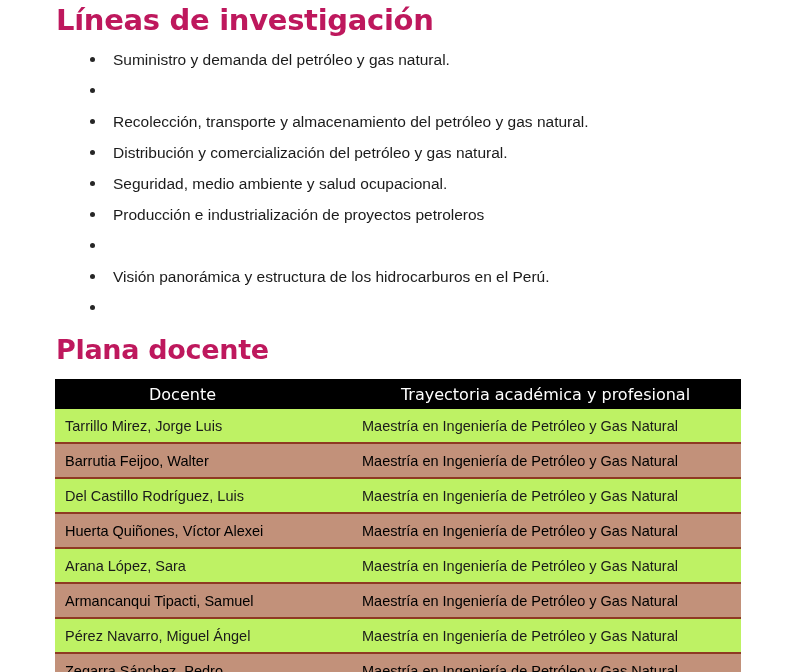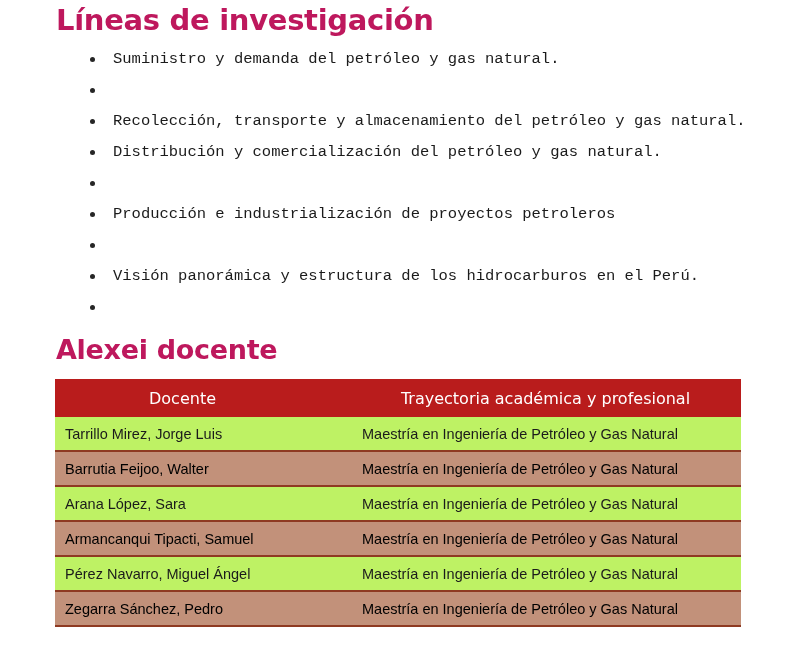--- a/index.html
+++ b/index.html
@@ -58,21 +58,20 @@
     list-style: none;
   }
   .research-item {
     position: relative;
     height: 31px;
     line-height: 31px;
     padding-left: 113px;
     font-size: 15.5px;
     color: #1b1b1b;
     white-space: nowrap;
-    font-family: Liberation Mono, monospace;
   }
   .bullet-dot {
     position: absolute;
     left: 90px;
     top: 13px;
     width: 5px;
     height: 5px;
     border-radius: 50%;
     background: #262626;
   }
@@ -92,23 +91,23 @@
 
   .faculty-table th,
   .faculty-table td {
     padding: 0;
     margin: 0;
     border: 0;
     vertical-align: middle;
   }
 
   .thead-row th {
-    background: #b91c1c;
+    background: #000000;
     color: #ffffff;
-    height: 38px;
+    height: 30px;
     font-weight: normal;
     font-size: 16px;
     text-align: center;
     font-family: "DejaVu Sans", sans-serif;
   }
   .thead-row th.th-docente { padding-right: 40px; }
 
   .row-plain td {
     background: #bef264;
     height: 33px;
@@ -142,38 +141,39 @@
     <li class="research-item">
       <span class="bullet-dot"></span>
       <span>Recolección, transporte y almacenamiento del petróleo y gas natural.</span>
     </li>
     <li class="research-item">
       <span class="bullet-dot"></span>
       <span>Distribución y comercialización del petróleo y gas natural.</span>
     </li>
     <li class="research-item">
       <span class="bullet-dot"></span>
+      <span>Seguridad, medio ambiente y salud ocupacional.</span>
     </li>
     <li class="research-item">
       <span class="bullet-dot"></span>
       <span>Producción e industrialización de proyectos petroleros</span>
     </li>
     <li class="research-item">
       <span class="bullet-dot"></span>
     </li>
     <li class="research-item">
       <span class="bullet-dot"></span>
       <span>Visión panorámica y estructura de los hidrocarburos en el Perú.</span>
     </li>
     <li class="research-item">
       <span class="bullet-dot"></span>
     </li>
   </ul>
 
-  <h1 class="section-heading" id="heading-plana">Alexei docente</h1>
+  <h1 class="section-heading" id="heading-plana">Plana docente</h1>
 
   <table class="faculty-table">
     <colgroup>
       <col class="col-docente">
       <col class="col-trayectoria">
     </colgroup>
     <thead>
       <tr class="thead-row">
         <th class="th-docente">Docente</th>
         <th class="th-trayectoria">Trayectoria académica y profesional</th>
@@ -182,20 +182,28 @@
     <tbody>
       <tr class="row-plain">
         <td class="cell-docente">Tarrillo Mirez, Jorge Luis</td>
         <td class="cell-trayectoria">Maestría en Ingeniería de Petróleo y Gas Natural</td>
       </tr>
       <tr class="row-shaded">
         <td class="cell-docente">Barrutia Feijoo, Walter</td>
         <td class="cell-trayectoria">Maestría en Ingeniería de Petróleo y Gas Natural</td>
       </tr>
       <tr class="row-plain">
+        <td class="cell-docente">Del Castillo Rodríguez, Luis</td>
+        <td class="cell-trayectoria">Maestría en Ingeniería de Petróleo y Gas Natural</td>
+      </tr>
+      <tr class="row-shaded">
+        <td class="cell-docente">Huerta Quiñones, Víctor Alexei</td>
+        <td class="cell-trayectoria">Maestría en Ingeniería de Petróleo y Gas Natural</td>
+      </tr>
+      <tr class="row-plain">
         <td class="cell-docente">Arana López, Sara</td>
         <td class="cell-trayectoria">Maestría en Ingeniería de Petróleo y Gas Natural</td>
       </tr>
       <tr class="row-shaded">
         <td class="cell-docente">Armancanqui Tipacti, Samuel</td>
         <td class="cell-trayectoria">Maestría en Ingeniería de Petróleo y Gas Natural</td>
       </tr>
       <tr class="row-plain">
         <td class="cell-docente">Pérez Navarro, Miguel Ángel</td>
         <td class="cell-trayectoria">Maestría en Ingeniería de Petróleo y Gas Natural</td>

